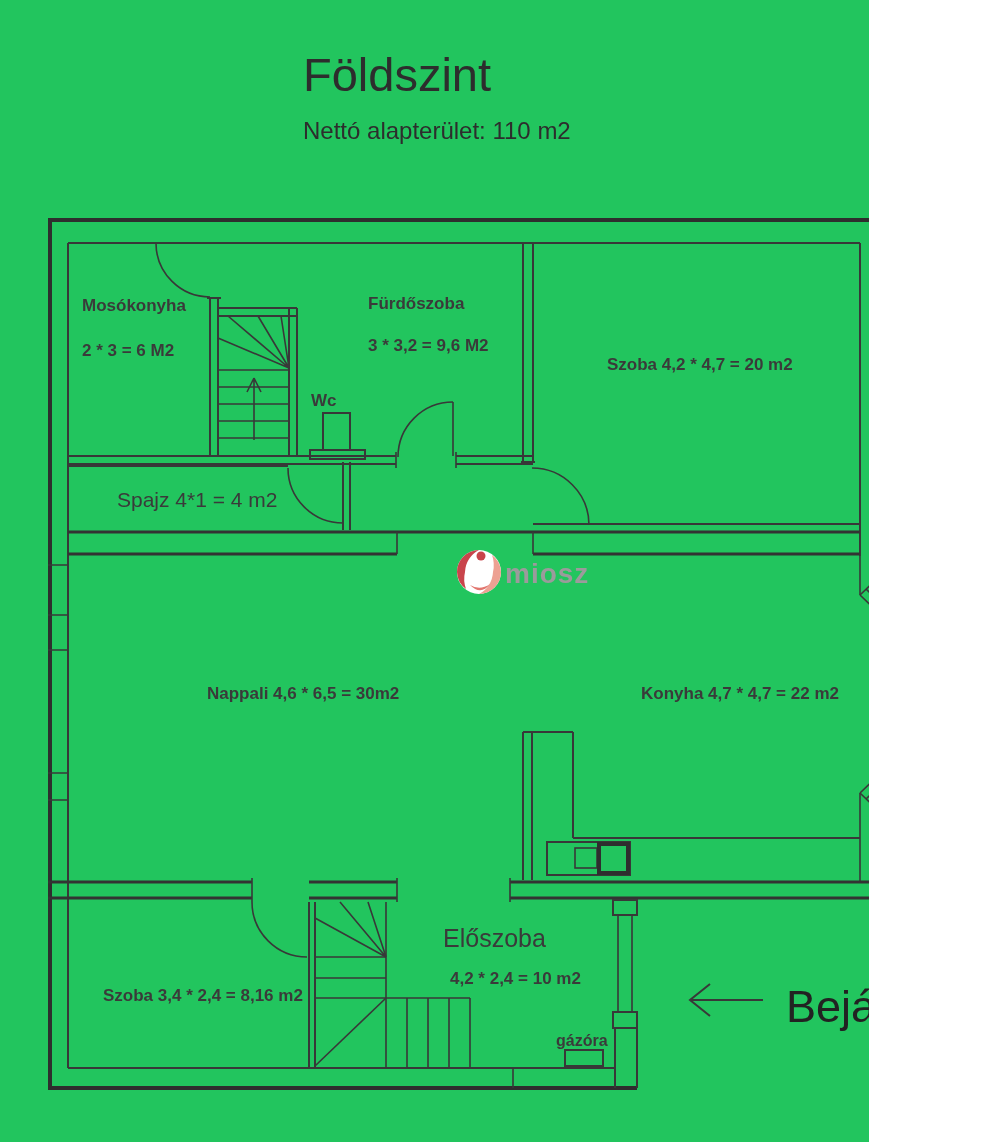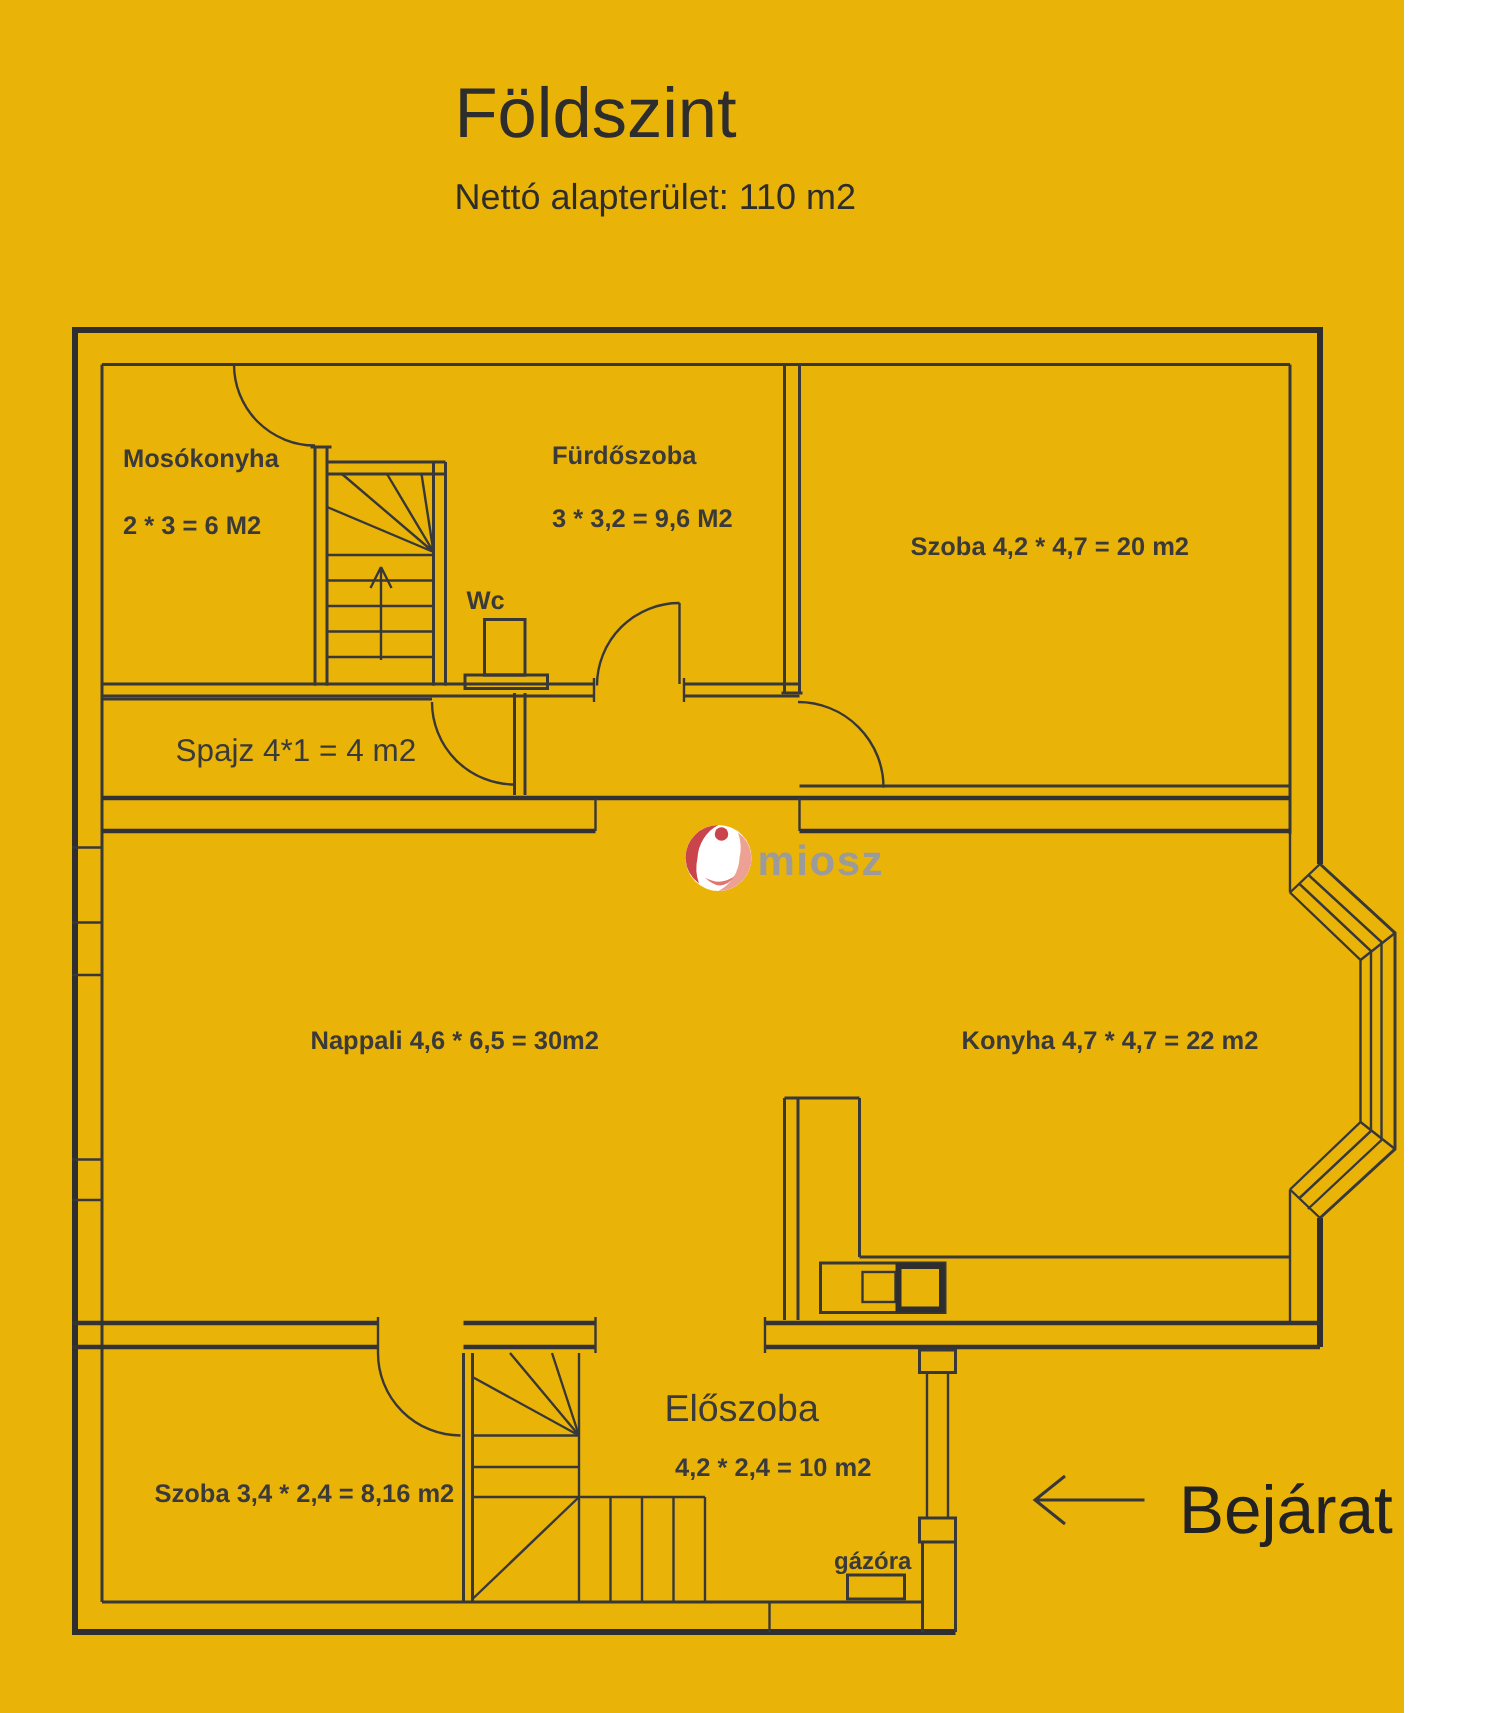--- a/index.html
+++ b/index.html
@@ -1,16 +1,16 @@
 <!DOCTYPE html>
 <html><head>
 <meta charset="utf-8">
 <style>
   html,body{margin:0;padding:0;background:#ffffff;}
-  .page{position:relative;width:936px;height:1142px;background:#eab308;overflow:hidden;
+  .page{position:relative;width:869px;height:1142px;background:#22c55e;overflow:hidden;
         font-family:"Liberation Sans",sans-serif;}
   svg{display:block;}
   
   .ln{stroke:#383838;fill:none;stroke-linecap:butt;}
   .w4{stroke-width:4;stroke:#2e2e2e;}
   .w3{stroke-width:3;stroke:#333333;}
   .w2{stroke-width:2;}
   .w15{stroke-width:1.6;}
   .thick{stroke-width:4;stroke:#2e2e2e;}
   

